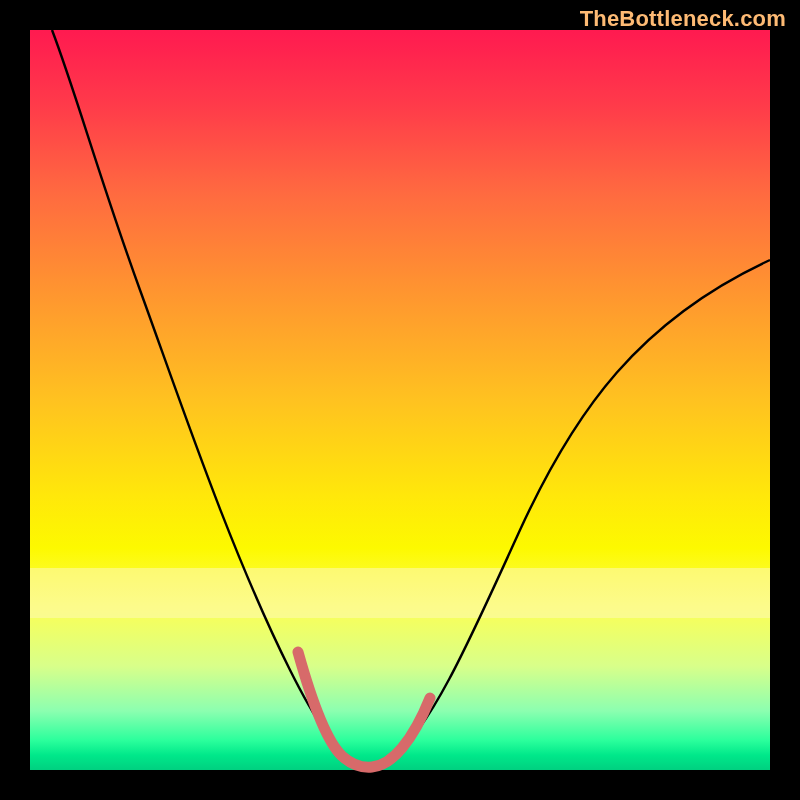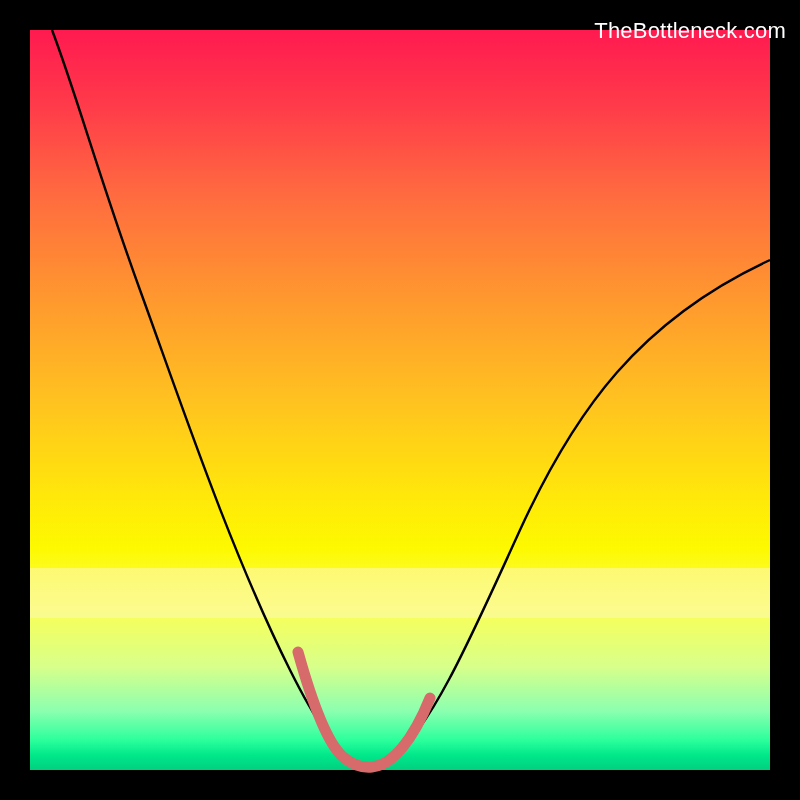--- a/index.html
+++ b/index.html
@@ -39,26 +39,25 @@
     right: 0;
     top: 538px;
     height: 50px;
     background: #fdf8b8;
     opacity: 0.55;
   }
   .watermark {
     position: absolute;
     top: 6px;
     right: 14px;
-    color: #ffffff;
+    color: #fdba74;
     font-size: 22px;
-    font-weight: 400;
+    font-weight: 700;
     letter-spacing: 0.2px;
     user-select: none;
-    margin-top: 12px;
   }
   svg.plot {
     position: absolute;
     left: 30px;
     top: 30px;
     width: 740px;
     height: 740px;
     overflow: visible;
   }
 </style>

